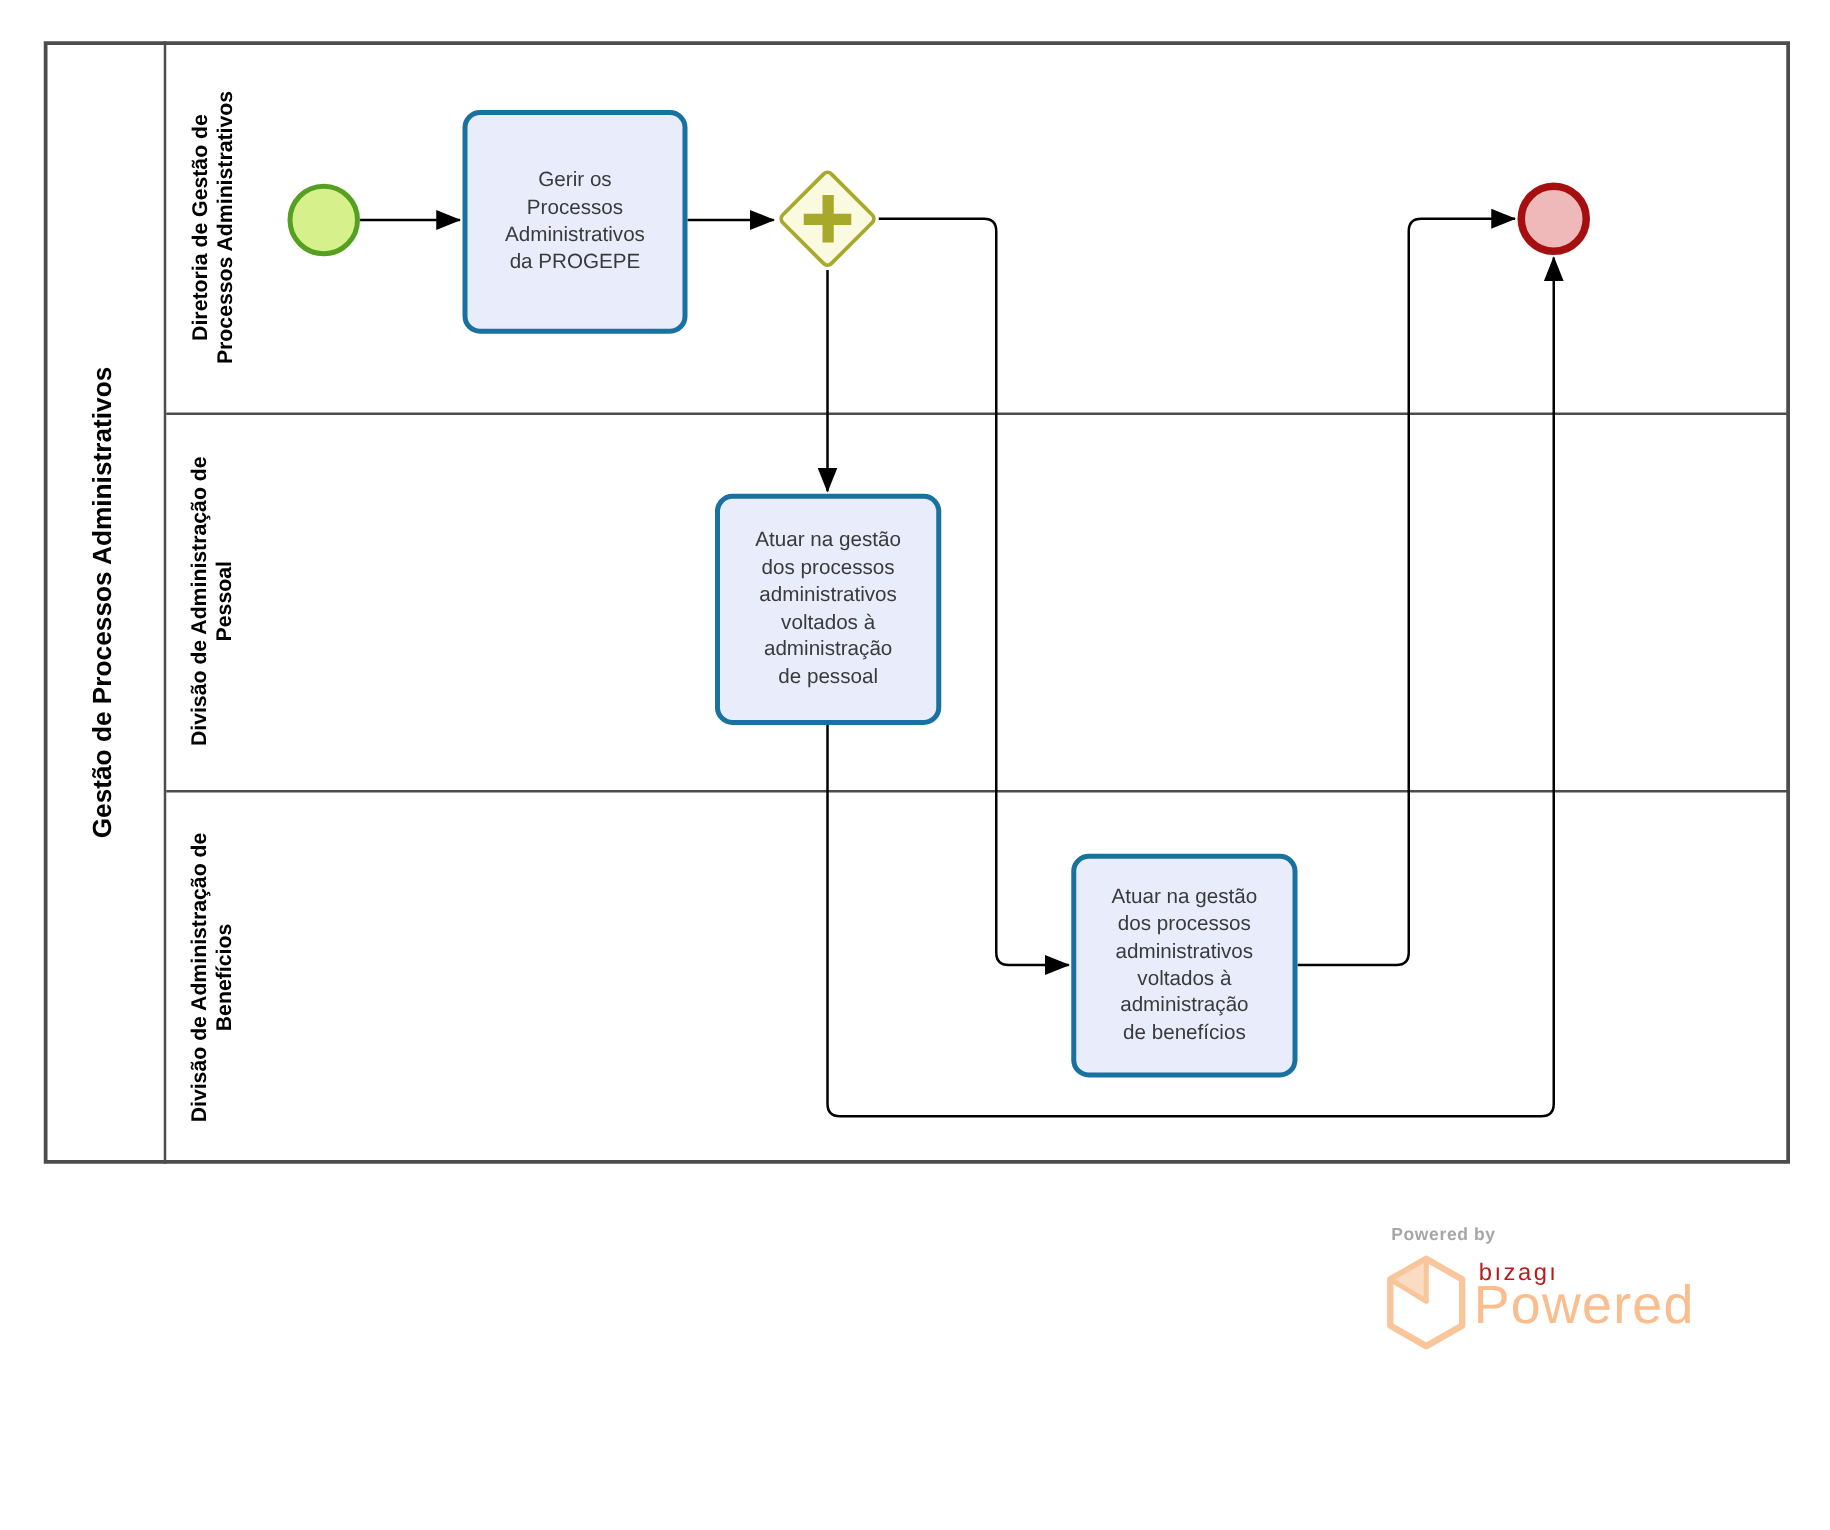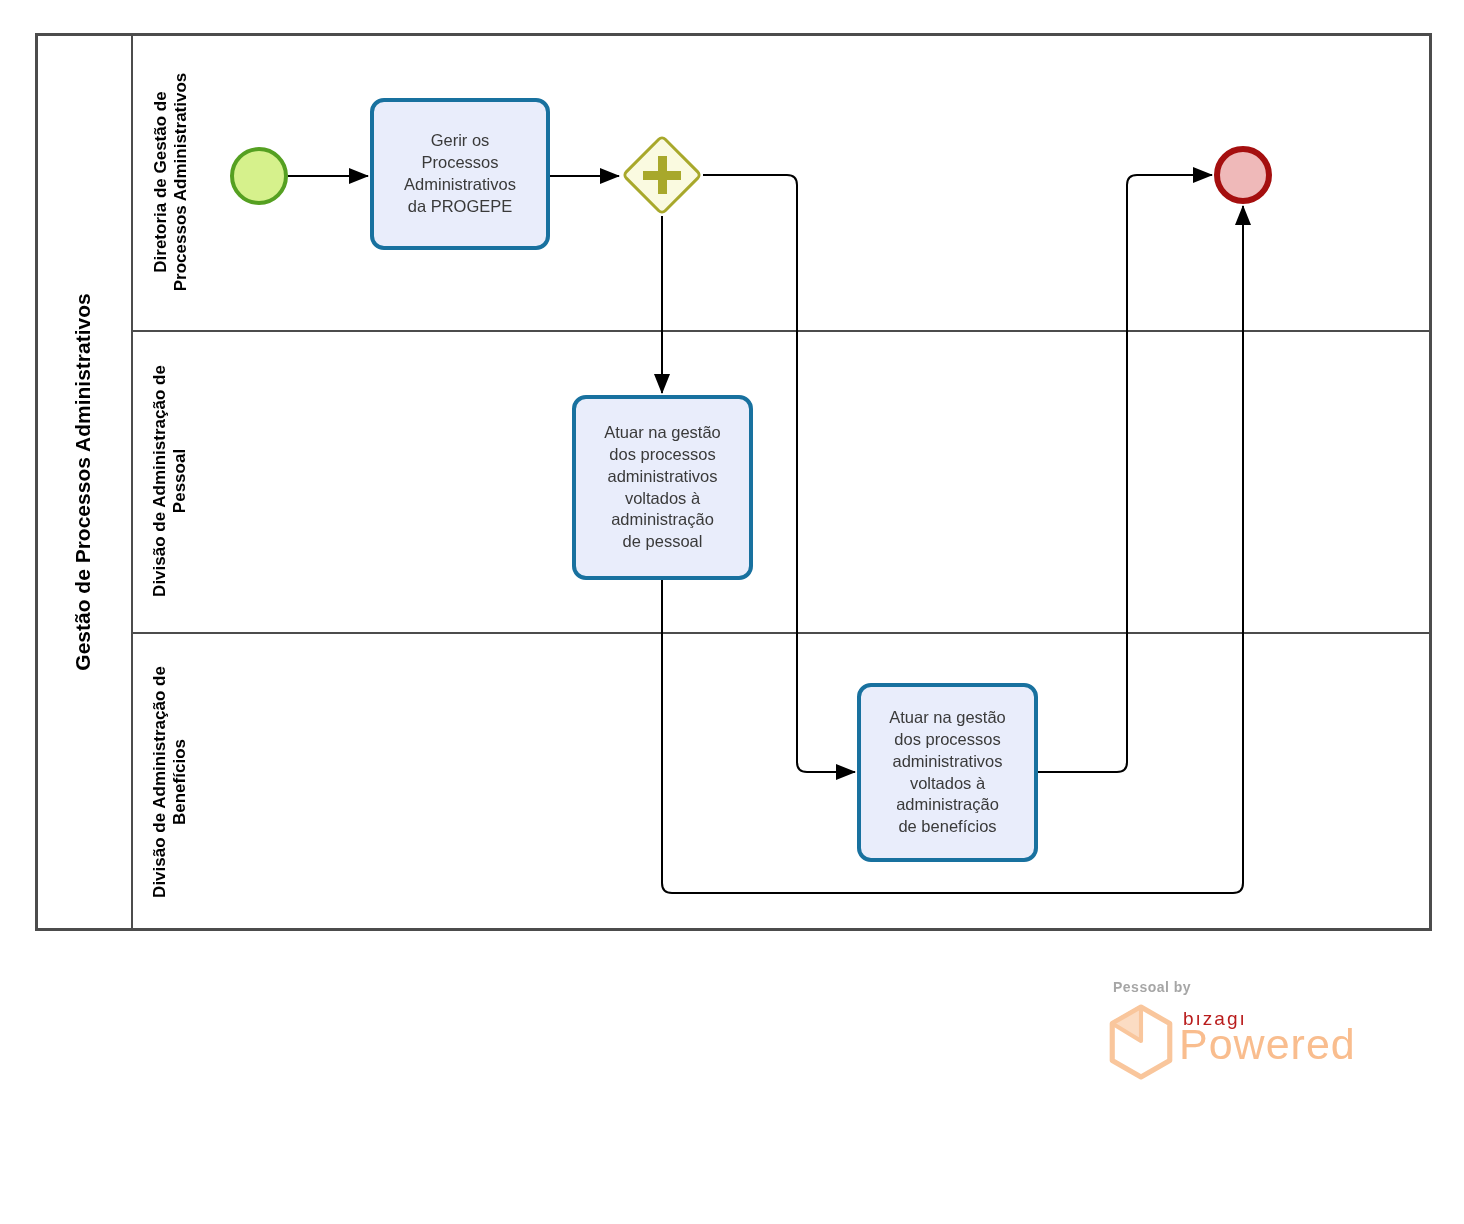--- a/index.html
+++ b/index.html
@@ -57,21 +57,21 @@
     border:6px solid var(--end-border);
   }
   .task {
     display:flex; align-items:center; justify-content:center;
     background:var(--task-fill);
     border:4px solid var(--task-border);
     border-radius:14px;
     font-size:16.5px; line-height:1.32; color:#3a3a3a;
     text-align:center; white-space:pre-line;
   }
-  .task-1 { left:370px; top:98px;  width:180px; height:152px; }
+  .task-1 { left:370px; top:88px;  width:180px; height:179px; }
   .task-2 { left:572px; top:395px; width:181px; height:185px; }
   .task-3 { left:857px; top:683px; width:181px; height:179px; }
 
   .gateway { left:633px; top:146px; width:58px; height:58px; }
   .gateway .diamond {
     position:absolute; inset:0;
     transform:rotate(45deg);
     background:var(--gw-fill);
     border:3px solid var(--gw-border);
     border-radius:6px;
@@ -164,21 +164,21 @@
 
 <div class="abs task task-3">Atuar na gestão
 dos processos
 administrativos
 voltados à
 administração
 de benefícios</div>
 
 <div class="abs event end-event"></div>
 
-<div class="abs powered-by">Pessoal by</div>
+<div class="abs powered-by">Powered by</div>
 
 <svg class="abs brand-hex" width="68" height="76" viewBox="0 0 64 74" xmlns="http://www.w3.org/2000/svg">
   <path d="M32,3 L60,19 L60,55 L32,71 L4,55 L4,19 Z" fill="none" stroke="#f9c69c" stroke-width="5" stroke-linejoin="round"></path>
   <path d="M4,19 L32,3 L32,36 Z" fill="#fbdcc3" stroke="#f9c69c" stroke-width="4" stroke-linejoin="round"></path>
 </svg>
 
 <div class="abs brand-bizagi">bızagı</div>
 <div class="abs brand-modeler">Powered</div>
 
 </body></html>

